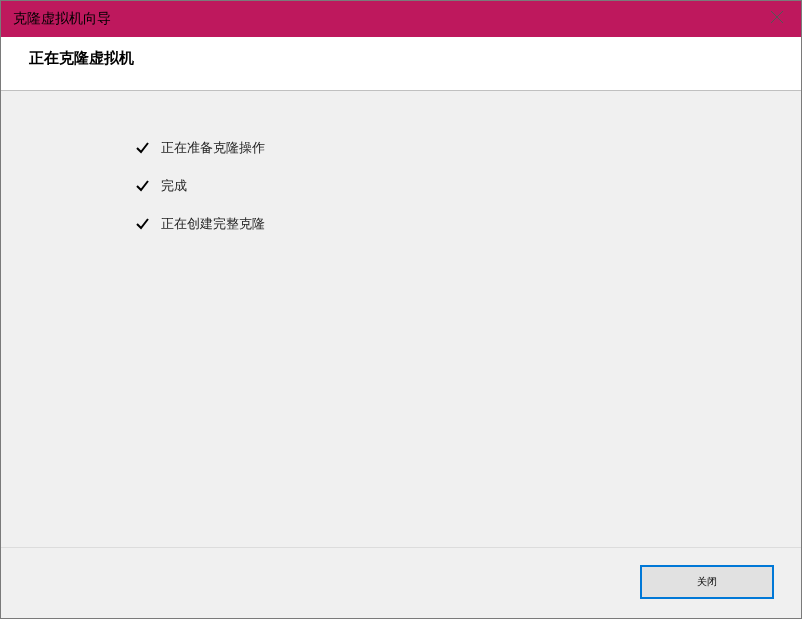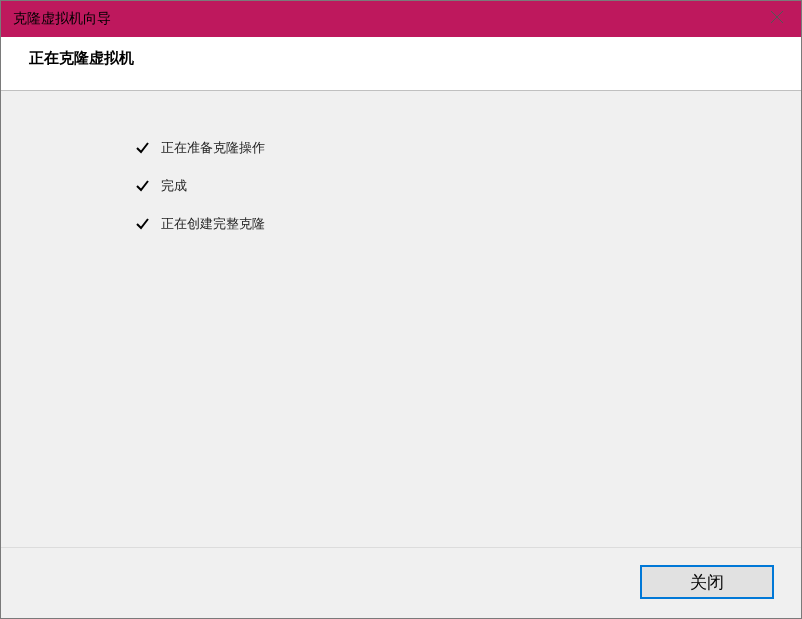--- a/index.html
+++ b/index.html
@@ -87,21 +87,21 @@
       display: flex;
       justify-content: flex-end;
       border-top: 1px solid #dcdcdc;
     }
     .close-button {
       width: 132px;
       height: 32px;
       background: #e1e1e1;
       border: 1px solid #0078d7;
       outline: 1px solid #0078d7;
-      font-size: 17px;
+      font-size: 10px;
       color: #000000;
       cursor: pointer;
       font-family: "Microsoft YaHei", "微软雅黑", sans-serif;
       display: flex;
       align-items: center;
       justify-content: center;
     }
   </style>
 </head>
 <body>

